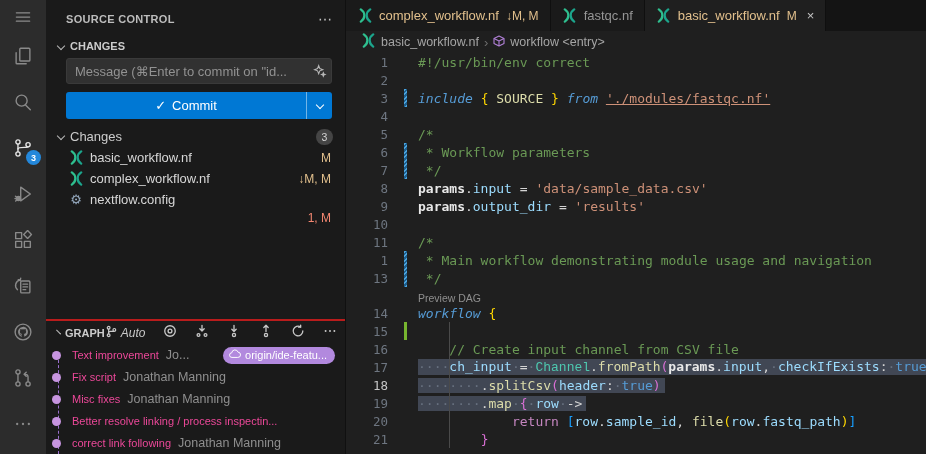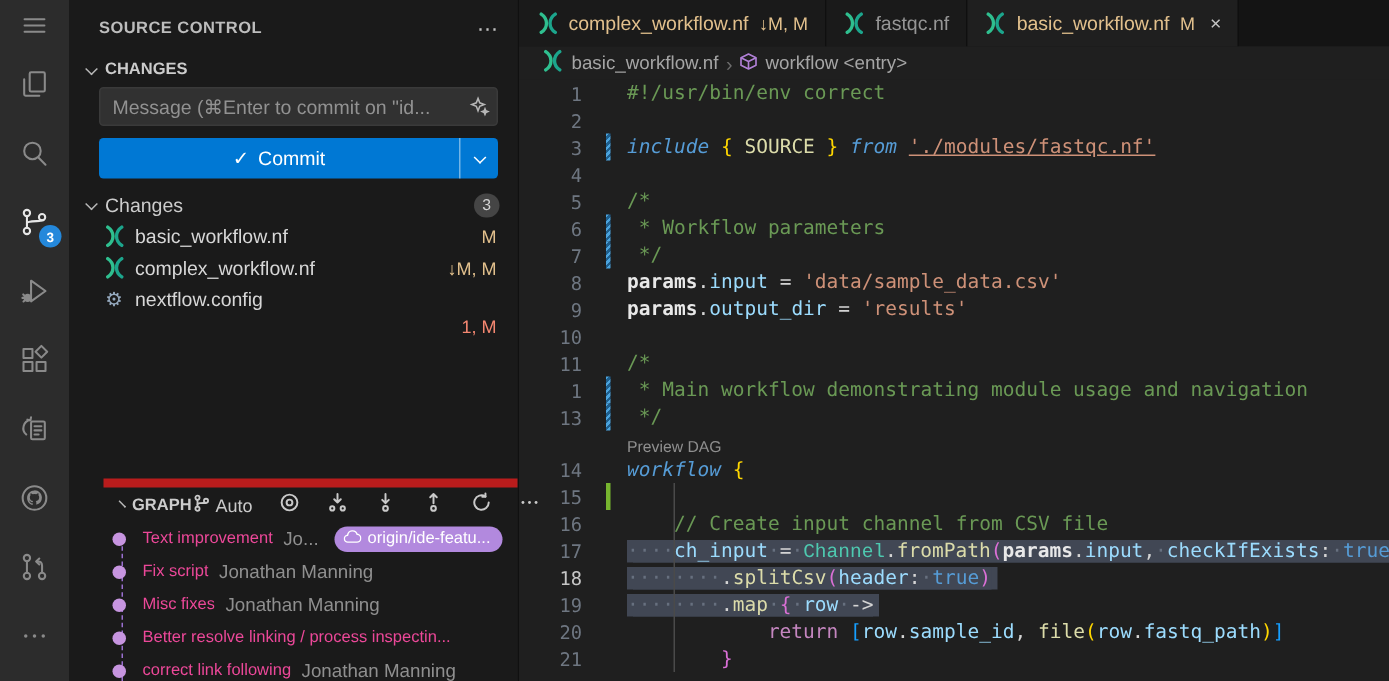--- a/index.html
+++ b/index.html
@@ -33,24 +33,24 @@
   .commit-drop .chev { border-color:#fff; margin:0 0 2px 0; }
   .tree { position:absolute; left:0; right:0; top:126px; }
   .tree-row { height:21px; display:flex; align-items:center; padding:0 12px 0 10px; font-size:13px; color:#cccccc; cursor:pointer; }
   .tree-row .cnt-badge { margin-left:auto; background:#454545; color:#d5d5d5; font-size:10.5px; min-width:17px; height:16px; border-radius:9px; display:flex; align-items:center; justify-content:center; padding:0 4px; }
   .file-row { height:21px; display:flex; align-items:center; padding:0 14px 0 22px; font-size:13px; cursor:pointer; }
   .file-ico { width:16px; height:16px; margin-right:6px; display:flex; align-items:center; justify-content:center; flex:none; }
   .file-name { color:#d7d7d7; white-space:nowrap; overflow:hidden; }
   .file-status { margin-left:auto; font-size:12px; padding-left:8px; }
 
   
-  .graph-sec { position:absolute; left:0; right:0; top:319px; bottom:0; border-top:6px solid #b91c1c;margin-left:23px; }
+  .graph-sec { position:absolute; left:0; right:0; top:319px; bottom:0; border-top:2px solid #b91c1c; }
   .graph-hdr { height:23px; display:flex; align-items:center; padding:0 10px; }
   .graph-title { font-size:11px; font-weight:bold; }
-  .graph-tools { margin-left:auto; display:flex; align-items:center; gap:18px; color:#c0c0c0; }
+  .graph-tools { margin-left:auto; display:flex; align-items:center; gap:18px; color:#c0c0c0;font-style:italic; }
   .gt-item { display:flex; align-items:center; gap:3px; font-size:12px; color:#c9c9c9; cursor:pointer; }
   .commits { position:absolute; left:0; right:0; top:23px; bottom:0; overflow:hidden; }
   .rail-line { position:absolute; left:11.5px; top:11px; bottom:0; border-left:1.6px dashed #9a6fd0; }
   .commit-row { height:22px; display:flex; align-items:center; padding:0 10px 0 6px; position:relative; cursor:pointer; }
   .commit-dot { width:9px; height:9px; border-radius:50%; background:#c795e0; flex:none; margin-right:11px; position:relative; z-index:2; }
   .commit-msg { font-size:11px; color:#ec4899; white-space:nowrap; overflow:hidden; flex-shrink:1; }
   .commit-author { font-size:12.5px; color:#8f8f8f; margin-left:7px; white-space:nowrap; overflow:hidden; flex-shrink:2; }
   .ref-pill { margin-left:auto; background:#b289de; color:#ffffff; border-radius:9px; height:17px; display:flex; align-items:center; gap:4px; padding:0 8px 0 6px; font-size:11px; white-space:nowrap; flex:none; cursor:pointer; }
 
   

